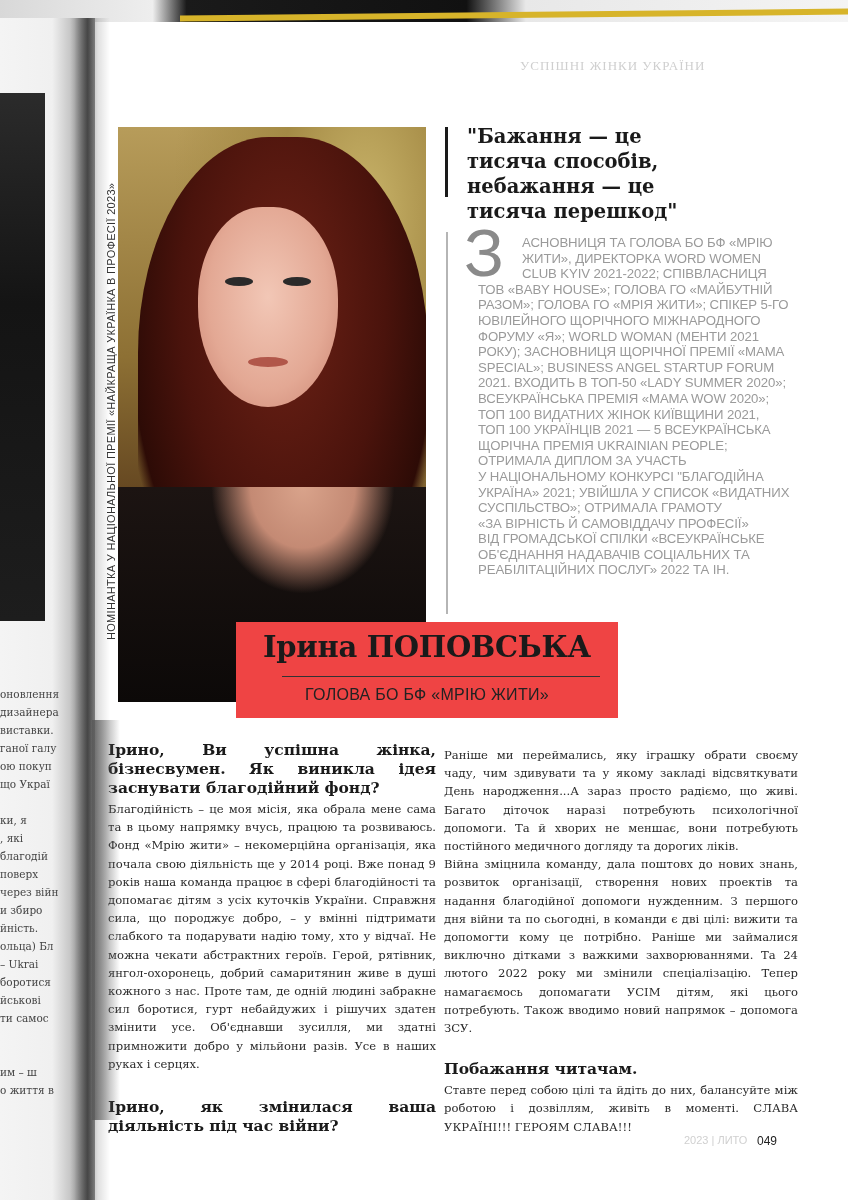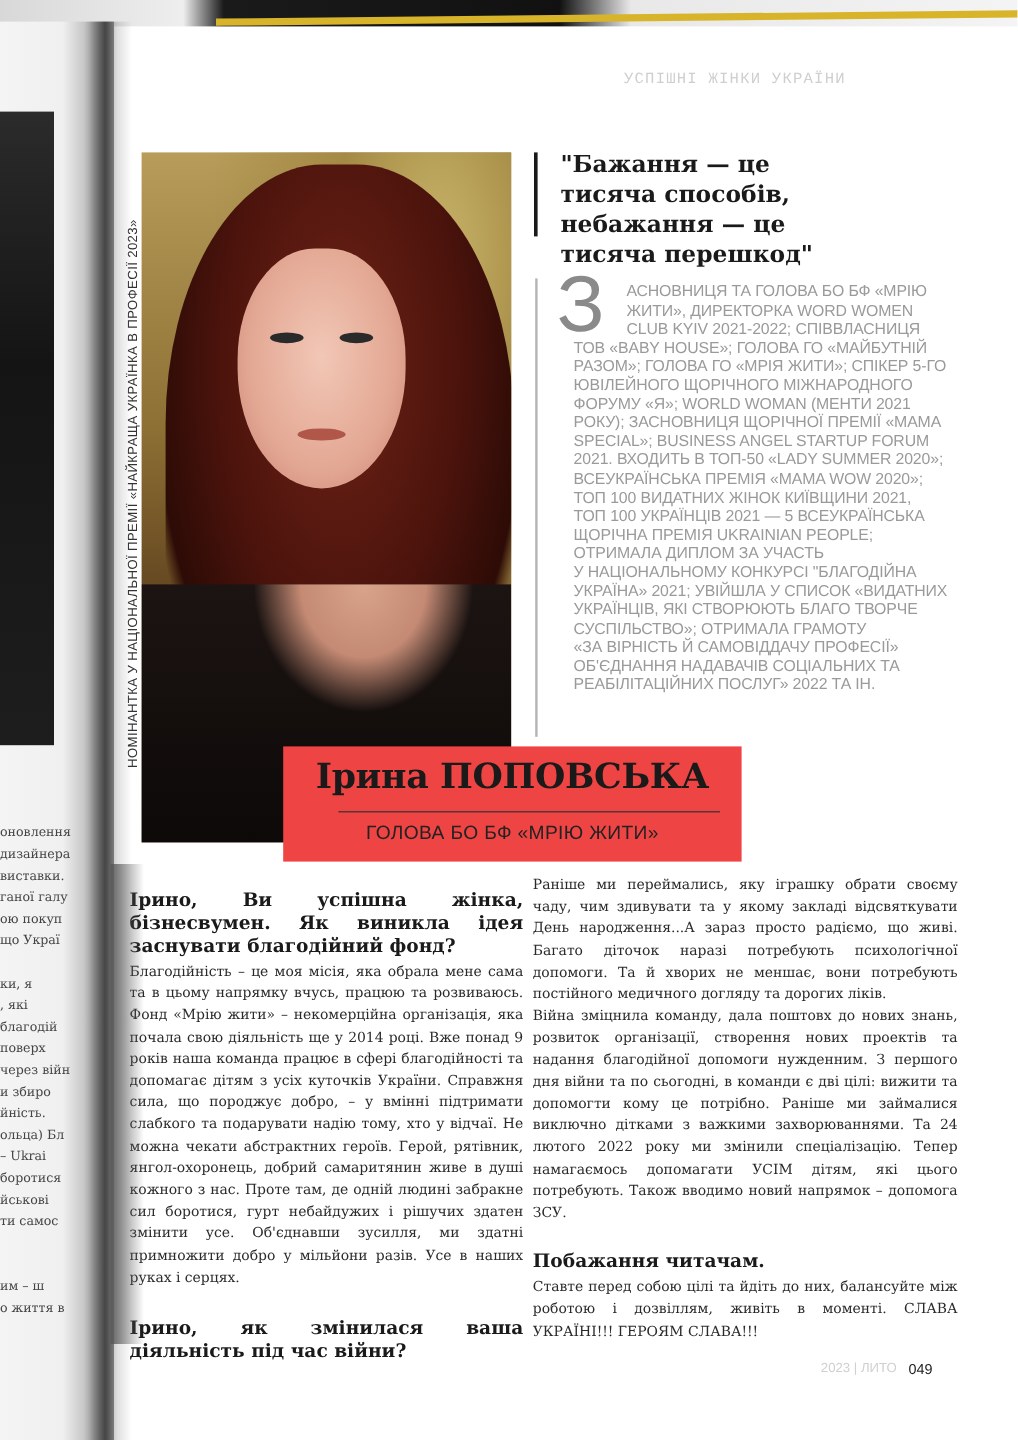--- a/index.html
+++ b/index.html
@@ -30,21 +30,21 @@
     font-family:"DejaVu Serif", serif; font-size:10.5px; line-height:18px;
     color:#444; white-space:nowrap; overflow:hidden; filter:blur(0.3px);
   }
   .left-text div { height:18px; }
   .gutter {
     position:absolute; left:70px; top:18px; width:40px; height:1182px;
     background:linear-gradient(90deg,rgba(0,0,0,0) 0%,rgba(0,0,0,0.35) 45%,rgba(0,0,0,0.12) 70%,rgba(255,255,255,0) 100%);
   }
   
   .running-header {
-    position:absolute; left:520px; top:58px; font-family:Liberation Mono, monospace;
+    position:absolute; left:520px; top:58px; font-family:Liberation Serif, serif;
     font-size:13px; letter-spacing:1px; color:#cfcfcf;
   }
   
   .vertical-caption {
     position:absolute; left:105px; top:640px; transform-origin:0 0; transform:rotate(-90deg);
     width:520px; font-family:"Liberation Sans", sans-serif; font-size:11px; color:#333; letter-spacing:0.3px;
   }
   
   .photo {
     position:absolute; left:118px; top:127px; width:308px; height:575px; overflow:hidden;
@@ -97,21 +97,21 @@
     font-family:"DejaVu Serif", serif; font-weight:bold; font-size:29px; color:#1a1a1a; letter-spacing:-0.3px;
   }
   .name-rule { position:absolute; left:46px; top:54px; width:318px; height:1px; background:#333; }
   .role {
     position:absolute; left:0; width:382px; top:64px; text-align:center;
     font-family:"Liberation Sans", sans-serif; font-size:16px; color:#222; letter-spacing:0.3px;
   }
   
   .col { position:absolute; font-family:"DejaVu Serif", serif; color:#2a2a2a; }
   .col-left { left:108px; top:740px; width:328px; }
-  .col-right { left:444px; top:728px; width:354px; }
+  .col-right { left:444px; top:746px; width:354px; }
   .q-heading { font-weight:bold; font-size:15.5px; line-height:19px; color:#1a1a1a; text-align:justify; margin:0 0 3px 0; }
   .para { font-size:11.6px; line-height:18.2px; text-align:justify; margin:0; }
   .para + .q-heading { margin-top:24px; }
   .col-right .para { margin-bottom:0; }
   .col-right .q-heading { margin-top:22px; }
   .fade-left {
     position:absolute; left:92px; top:720px; width:28px; height:400px;
     background:linear-gradient(90deg,rgba(90,90,90,0.9),rgba(255,255,255,0));
   }
   
@@ -184,23 +184,23 @@
   <div class="line">РОКУ); ЗАСНОВНИЦЯ ЩОРІЧНОЇ ПРЕМІЇ «MAMA</div>
   <div class="line">SPECIAL»; BUSINESS ANGEL STARTUP FORUM</div>
   <div class="line">2021. ВХОДИТЬ В ТОП-50 «LADY SUMMER 2020»;</div>
   <div class="line">ВСЕУКРАЇНСЬКА ПРЕМІЯ «MAMA WOW 2020»;</div>
   <div class="line">ТОП 100 ВИДАТНИХ ЖІНОК КИЇВЩИНИ 2021,</div>
   <div class="line">ТОП 100 УКРАЇНЦІВ 2021 — 5 ВСЕУКРАЇНСЬКА</div>
   <div class="line">ЩОРІЧНА ПРЕМІЯ UKRAINIAN PEOPLE;</div>
   <div class="line">ОТРИМАЛА ДИПЛОМ ЗА УЧАСТЬ</div>
   <div class="line">У НАЦІОНАЛЬНОМУ КОНКУРСІ "БЛАГОДІЙНА</div>
   <div class="line">УКРАЇНА» 2021; УВІЙШЛА У СПИСОК «ВИДАТНИХ</div>
-  <div class="line">УКРАЇНЦІВ, ЯКІ СТВОРЮЮТЬ БЛАГО ТВОРЧЕ</div>
   <div class="line">СУСПІЛЬСТВО»; ОТРИМАЛА ГРАМОТУ</div>
   <div class="line">«ЗА ВІРНІСТЬ Й САМОВІДДАЧУ ПРОФЕСІЇ»</div>
+  <div class="line">ВІД ГРОМАДСЬКОЇ СПІЛКИ «ВСЕУКРАЇНСЬКЕ</div>
   <div class="line">ОБ'ЄДНАННЯ НАДАВАЧІВ СОЦІАЛЬНИХ ТА</div>
   <div class="line">РЕАБІЛІТАЦІЙНИХ ПОСЛУГ» 2022 ТА ІН.</div>
 </div>
 
 <div class="nameplate">
   <div class="name">Ірина ПОПОВСЬКА</div>
   <div class="name-rule"></div>
   <div class="role">ГОЛОВА БО БФ «МРІЮ ЖИТИ»</div>
 </div>
 

